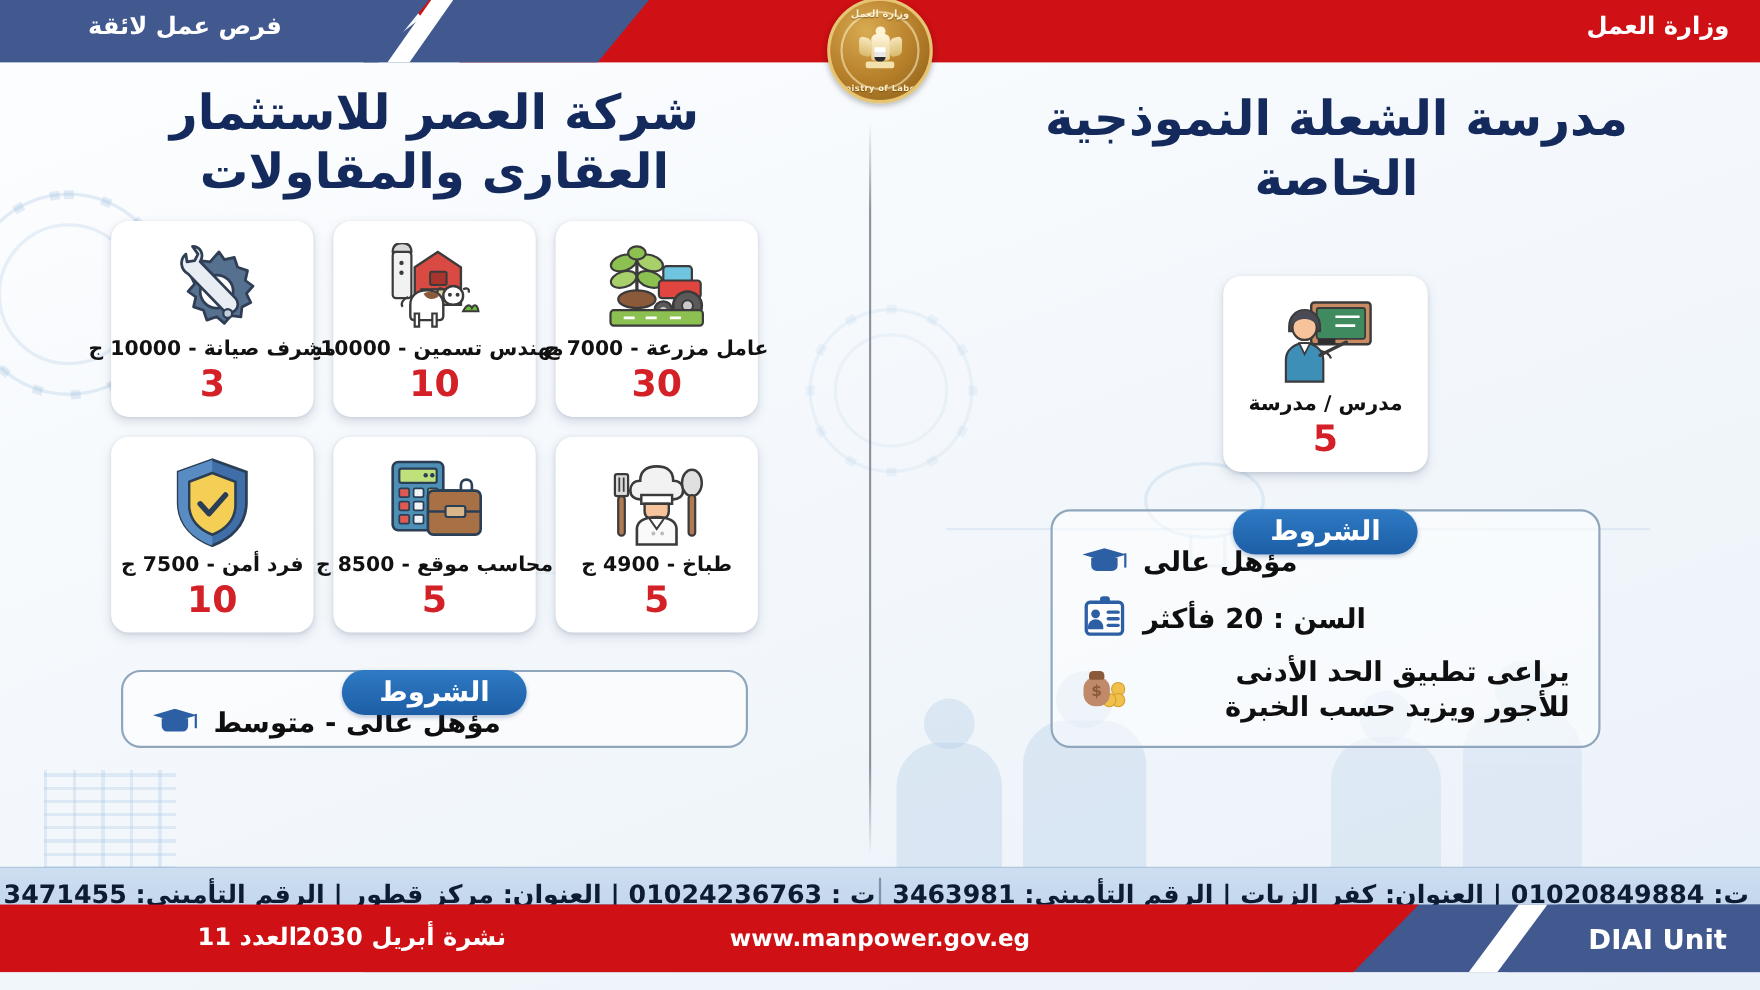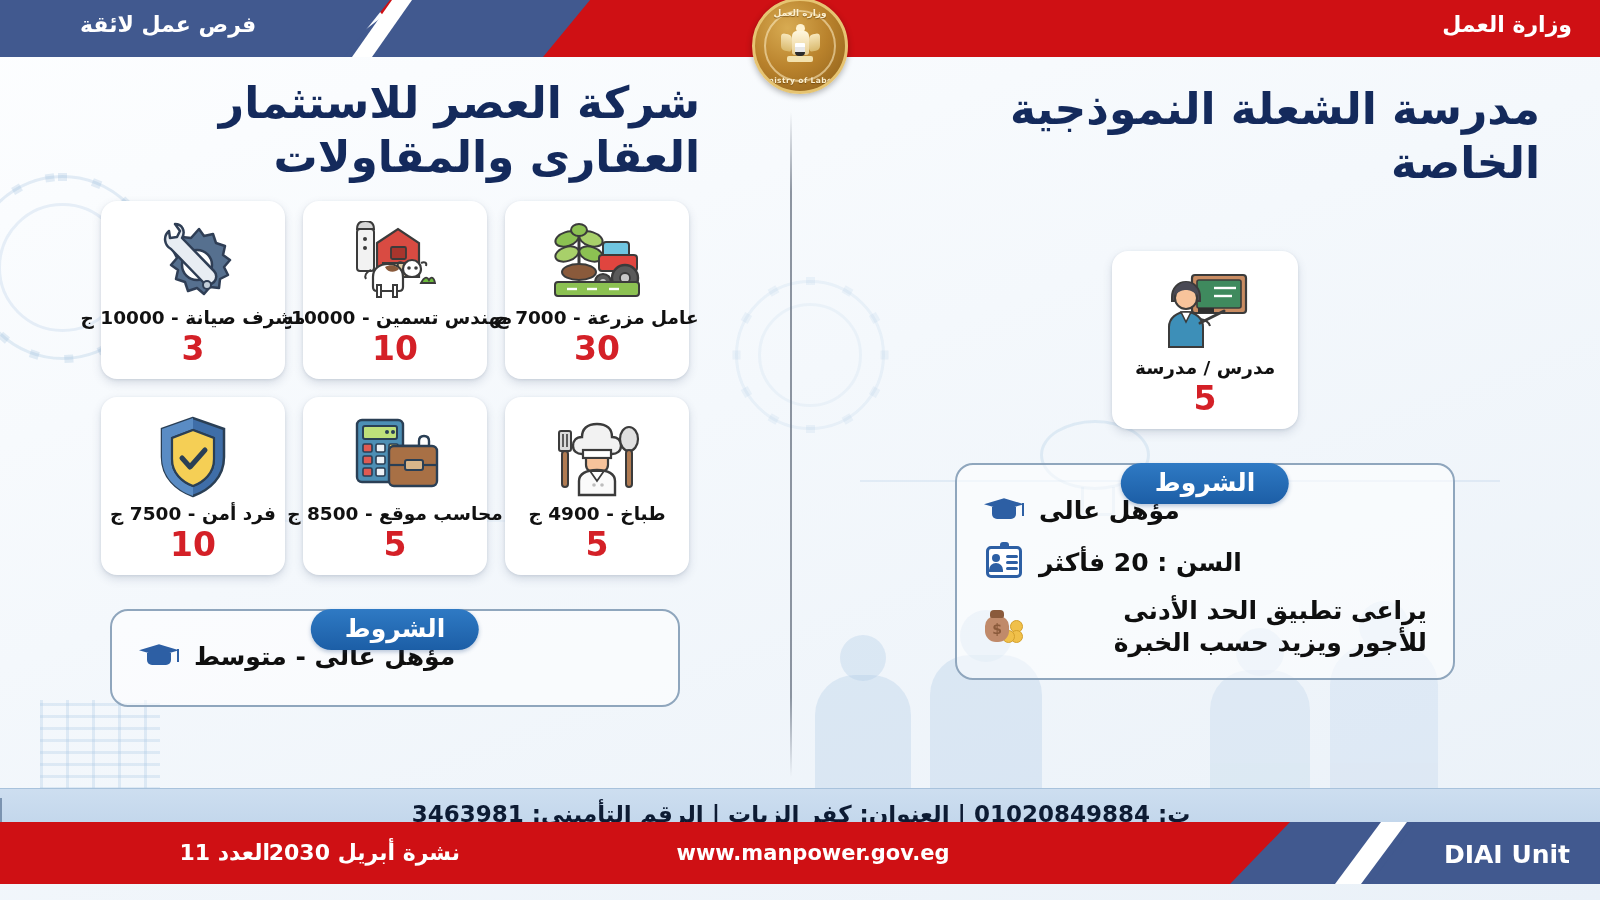--- a/index.html
+++ b/index.html
@@ -150,21 +150,21 @@
     z-index:5;
   }
 
   
   .panel { position:absolute; top:60px; z-index:10; }
   .panel.right-panel { right:0;  width:790px; }
   .panel.left-panel  { left:0;   width:790px; }
 
   .panel-title {
     color:#142a5c; font-weight:bold; font-size:44px; line-height:1.22;
-    letter-spacing:-.5px;
+    text-align:center; letter-spacing:-.5px;
   }
   .left-panel .panel-title { padding:16px 90px 0 90px; }
   .right-panel .panel-title { padding:22px 60px 0 80px; }
 
   
   .cards-grid {
     display:flex; flex-wrap:wrap; justify-content:center;
     gap:18px; margin-top:18px;
     padding:0 85px;
     direction:rtl;
@@ -203,21 +203,21 @@
     padding:5px 34px 7px 34px; border-radius:22px;
     z-index:3; white-space:nowrap;
     box-shadow:0 2px 4px rgba(25,70,130,.3);
   }
   .cond-box {
     margin:21px auto 0 auto;
     border:2px solid #8fa6bd; border-radius:18px;
     background:rgba(255,255,255,.55);
     padding:26px 26px 20px 26px;
   }
-  .left-panel  .cond-box{ width:570px; padding-bottom:30px; }
+  .left-panel  .cond-box{ width:570px; padding-bottom:3px; }
   .right-panel .cond-box{ width:500px; min-height:196px; }
 
   .cond-row {
     display:flex; align-items:center; justify-content:flex-start;
     flex-direction:row-reverse;
     gap:14px; margin-bottom:14px;
   }
   .cond-row:last-child{ margin-bottom:0; }
   .cond-text {
     color:#0f0f0f; font-weight:bold; font-size:25px; line-height:1.25;
@@ -314,21 +314,21 @@
   .ftr-red{
     position:absolute; top:0; left:0; width:1350px; height:62px;
     background:#cf1014;
     clip-path:polygon(0 0, 1290px 0, 1230px 100%, 0 100%);
   }
   .ftr-text{
     position:absolute; top:18px; color:#ffffff; font-weight:bold; white-space:nowrap;
   }
   .ftr-issue { right:1330px; font-size:22px; }
   .ftr-bulletin { right:1140px; font-size:22px; }
-  .ftr-site { left:50%; transform:translateX(-50%); font-size:21px; top:19px;margin-left:13px; }
+  .ftr-site { left:50%; transform:translateX(-50%); font-size:21px; top:19px; }
   .ftr-unit { right:30px; font-size:25px; }
 </style>
 </head>
 <body>
 
 <div id="page">
 
   <div class="wm gear" style="left:-30px;top:175px;width:185px;height:185px;">
     <div class="gear-teeth">
       <i style="transform:rotate(0deg)   translateY(-95px)"></i>
@@ -610,20 +610,21 @@
           </div>
           <div class="cond-text">مؤهل عالى - متوسط</div>
         </div>
       </div>
     </div>
   </div>
 
   <div class="contact-bar">
     <div class="contact-half">ت: 01020849884 | العنوان: كفر الزيات | الرقم التأمينى: 3463981</div>
     <div class="contact-sep"></div>
+    <div class="contact-half">ت : 01024236763 | العنوان: مركز قطور | الرقم التأمينى: 3471455</div>
   </div>
 
   <div class="footer">
     <div class="ftr-blue"></div>
     <div class="ftr-red"></div>
     <div class="ftr-white-slash"></div>
     <div class="ftr-blue-right"></div>
     <div class="ftr-text ftr-issue">العدد 11</div>
     <div class="ftr-text ftr-bulletin">نشرة أبريل 2030</div>
     <div class="ftr-text ftr-site">www.manpower.gov.eg</div>

